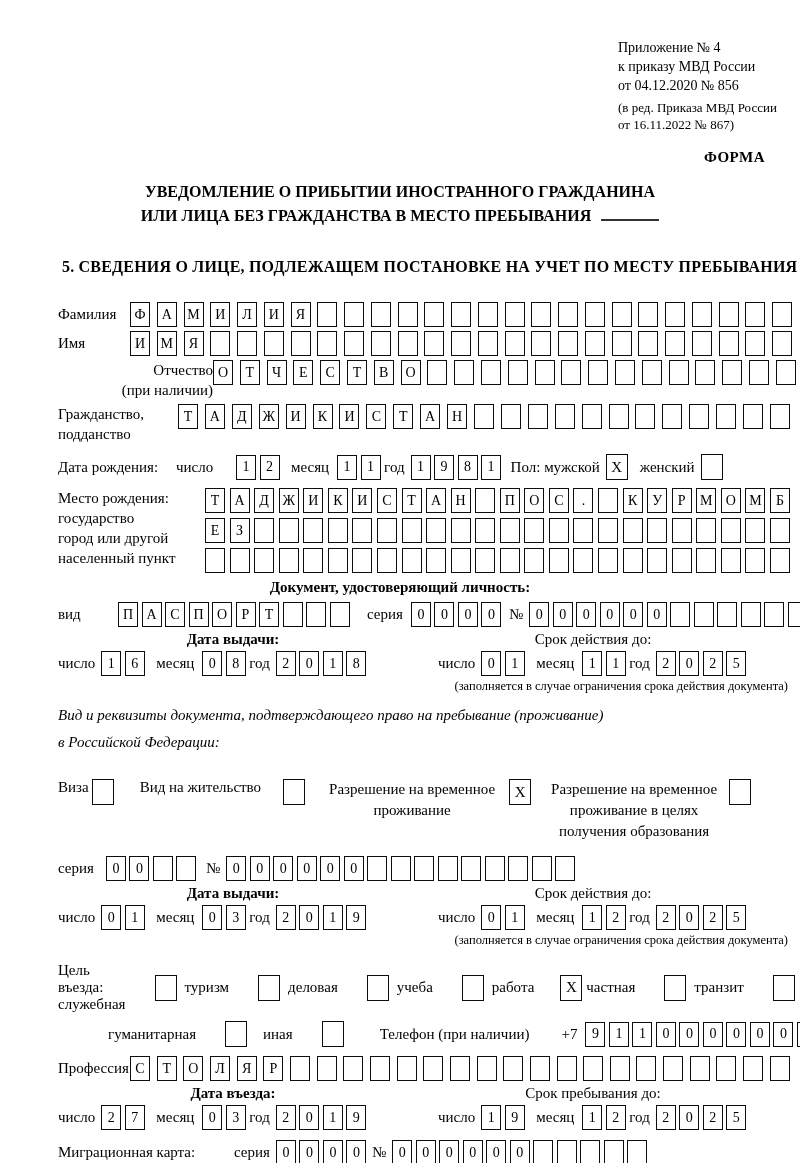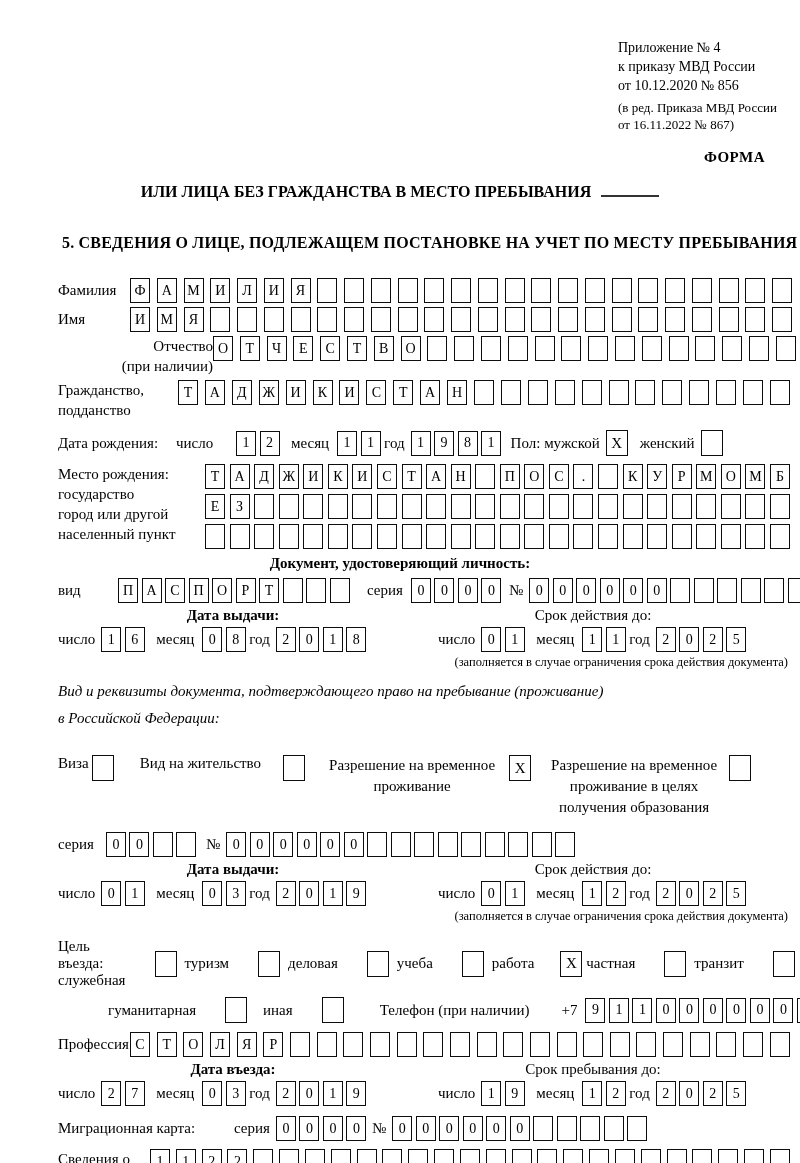--- a/index.html
+++ b/index.html
@@ -53,28 +53,29 @@
   .phone-row{display:flex;align-items:center;padding-left:108px;font-size:15px;margin-top:8px;}
 </style>
 </head>
 <body>
 
 <div class="page">
 
   <div class="appendix">
     <div>Приложение № 4</div>
     <div>к приказу МВД России</div>
-    <div>от 10.12.2020 № 856</div>
+    <div>от 04.12.2020 № 856</div>
     <div class="gap"></div>
     <div class="small">(в ред. Приказа МВД России</div>
     <div class="small">от 16.11.2022 № 867)</div>
   </div>
   <div class="forma">ФОРМА</div>
 
   <div class="title">
+    <div>УВЕДОМЛЕНИЕ О ПРИБЫТИИ ИНОСТРАННОГО ГРАЖДАНИНА</div>
     <div><span>ИЛИ ЛИЦА БЕЗ ГРАЖДАНСТВА В МЕСТО ПРЕБЫВАНИЯ</span><span class="title-underline"></span></div>
   </div>
 
   <div class="sec-head">5. СВЕДЕНИЯ О ЛИЦЕ, ПОДЛЕЖАЩЕМ ПОСТАНОВКЕ НА УЧЕТ ПО МЕСТУ ПРЕБЫВАНИЯ</div>
 
   <div class="rows">
 
     <div class="frow">
       <span class="lbl lw-fam">Фамилия</span>
       <span class="boxes spread w-fam">

